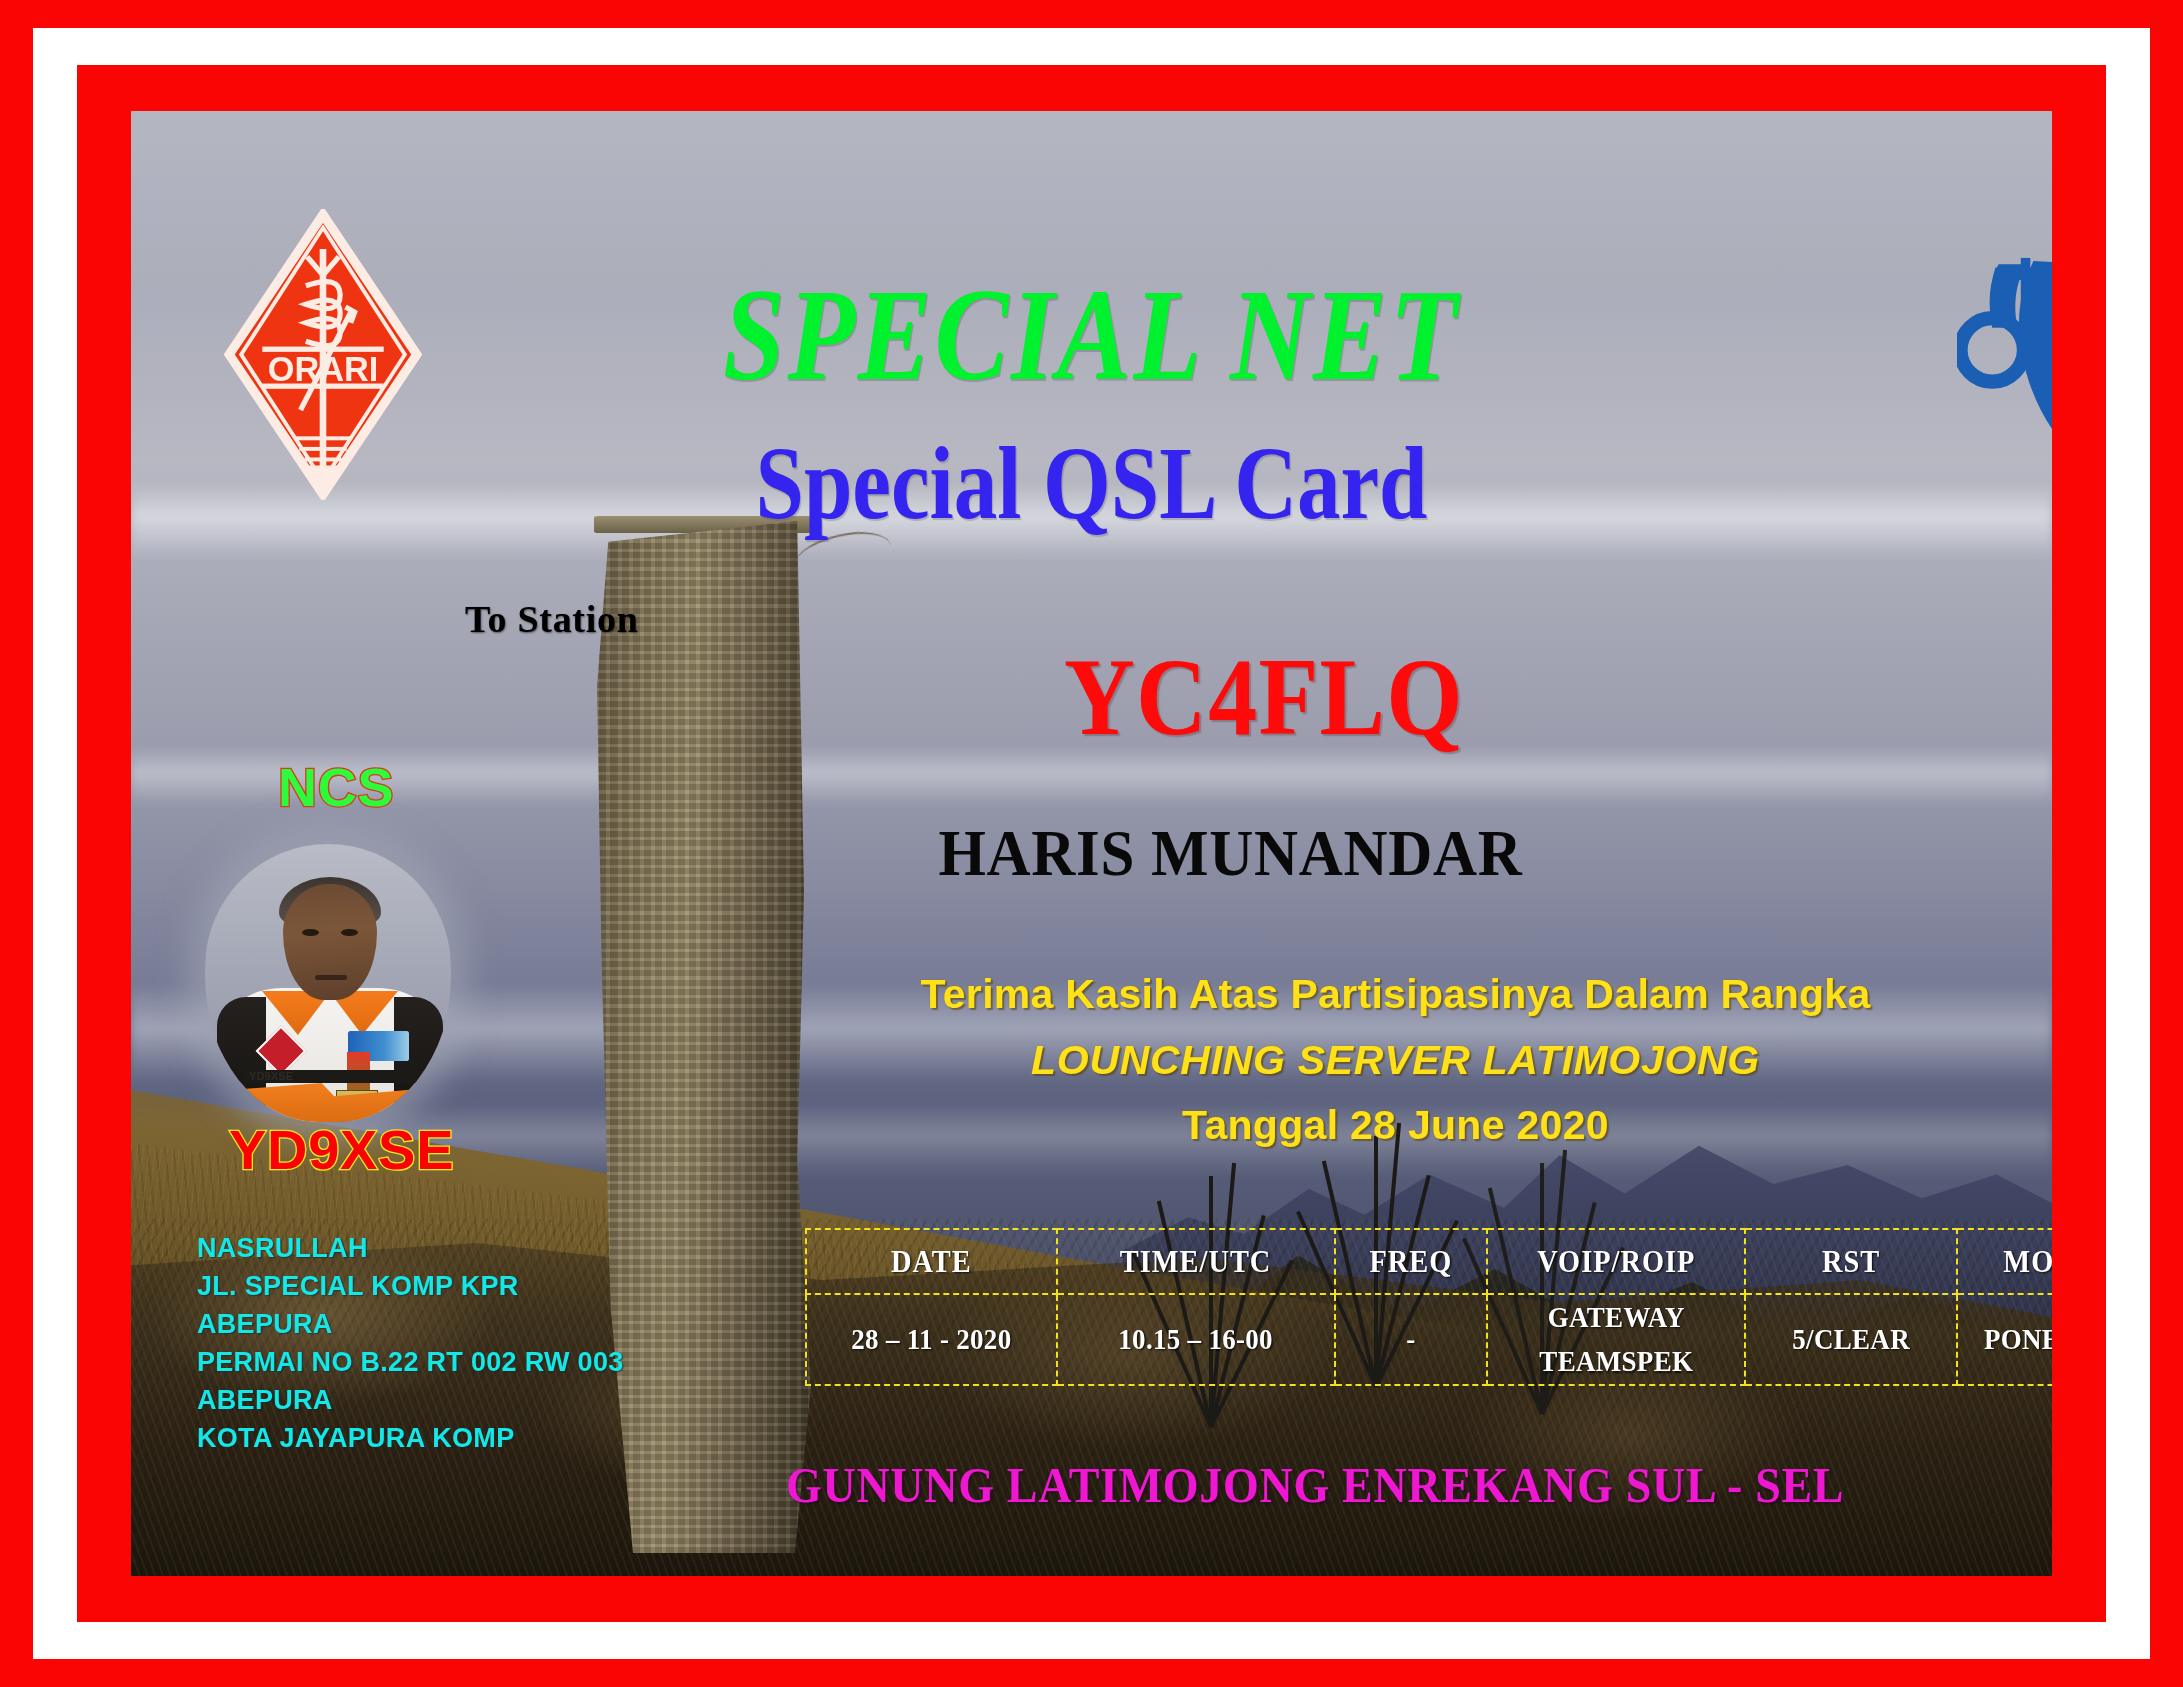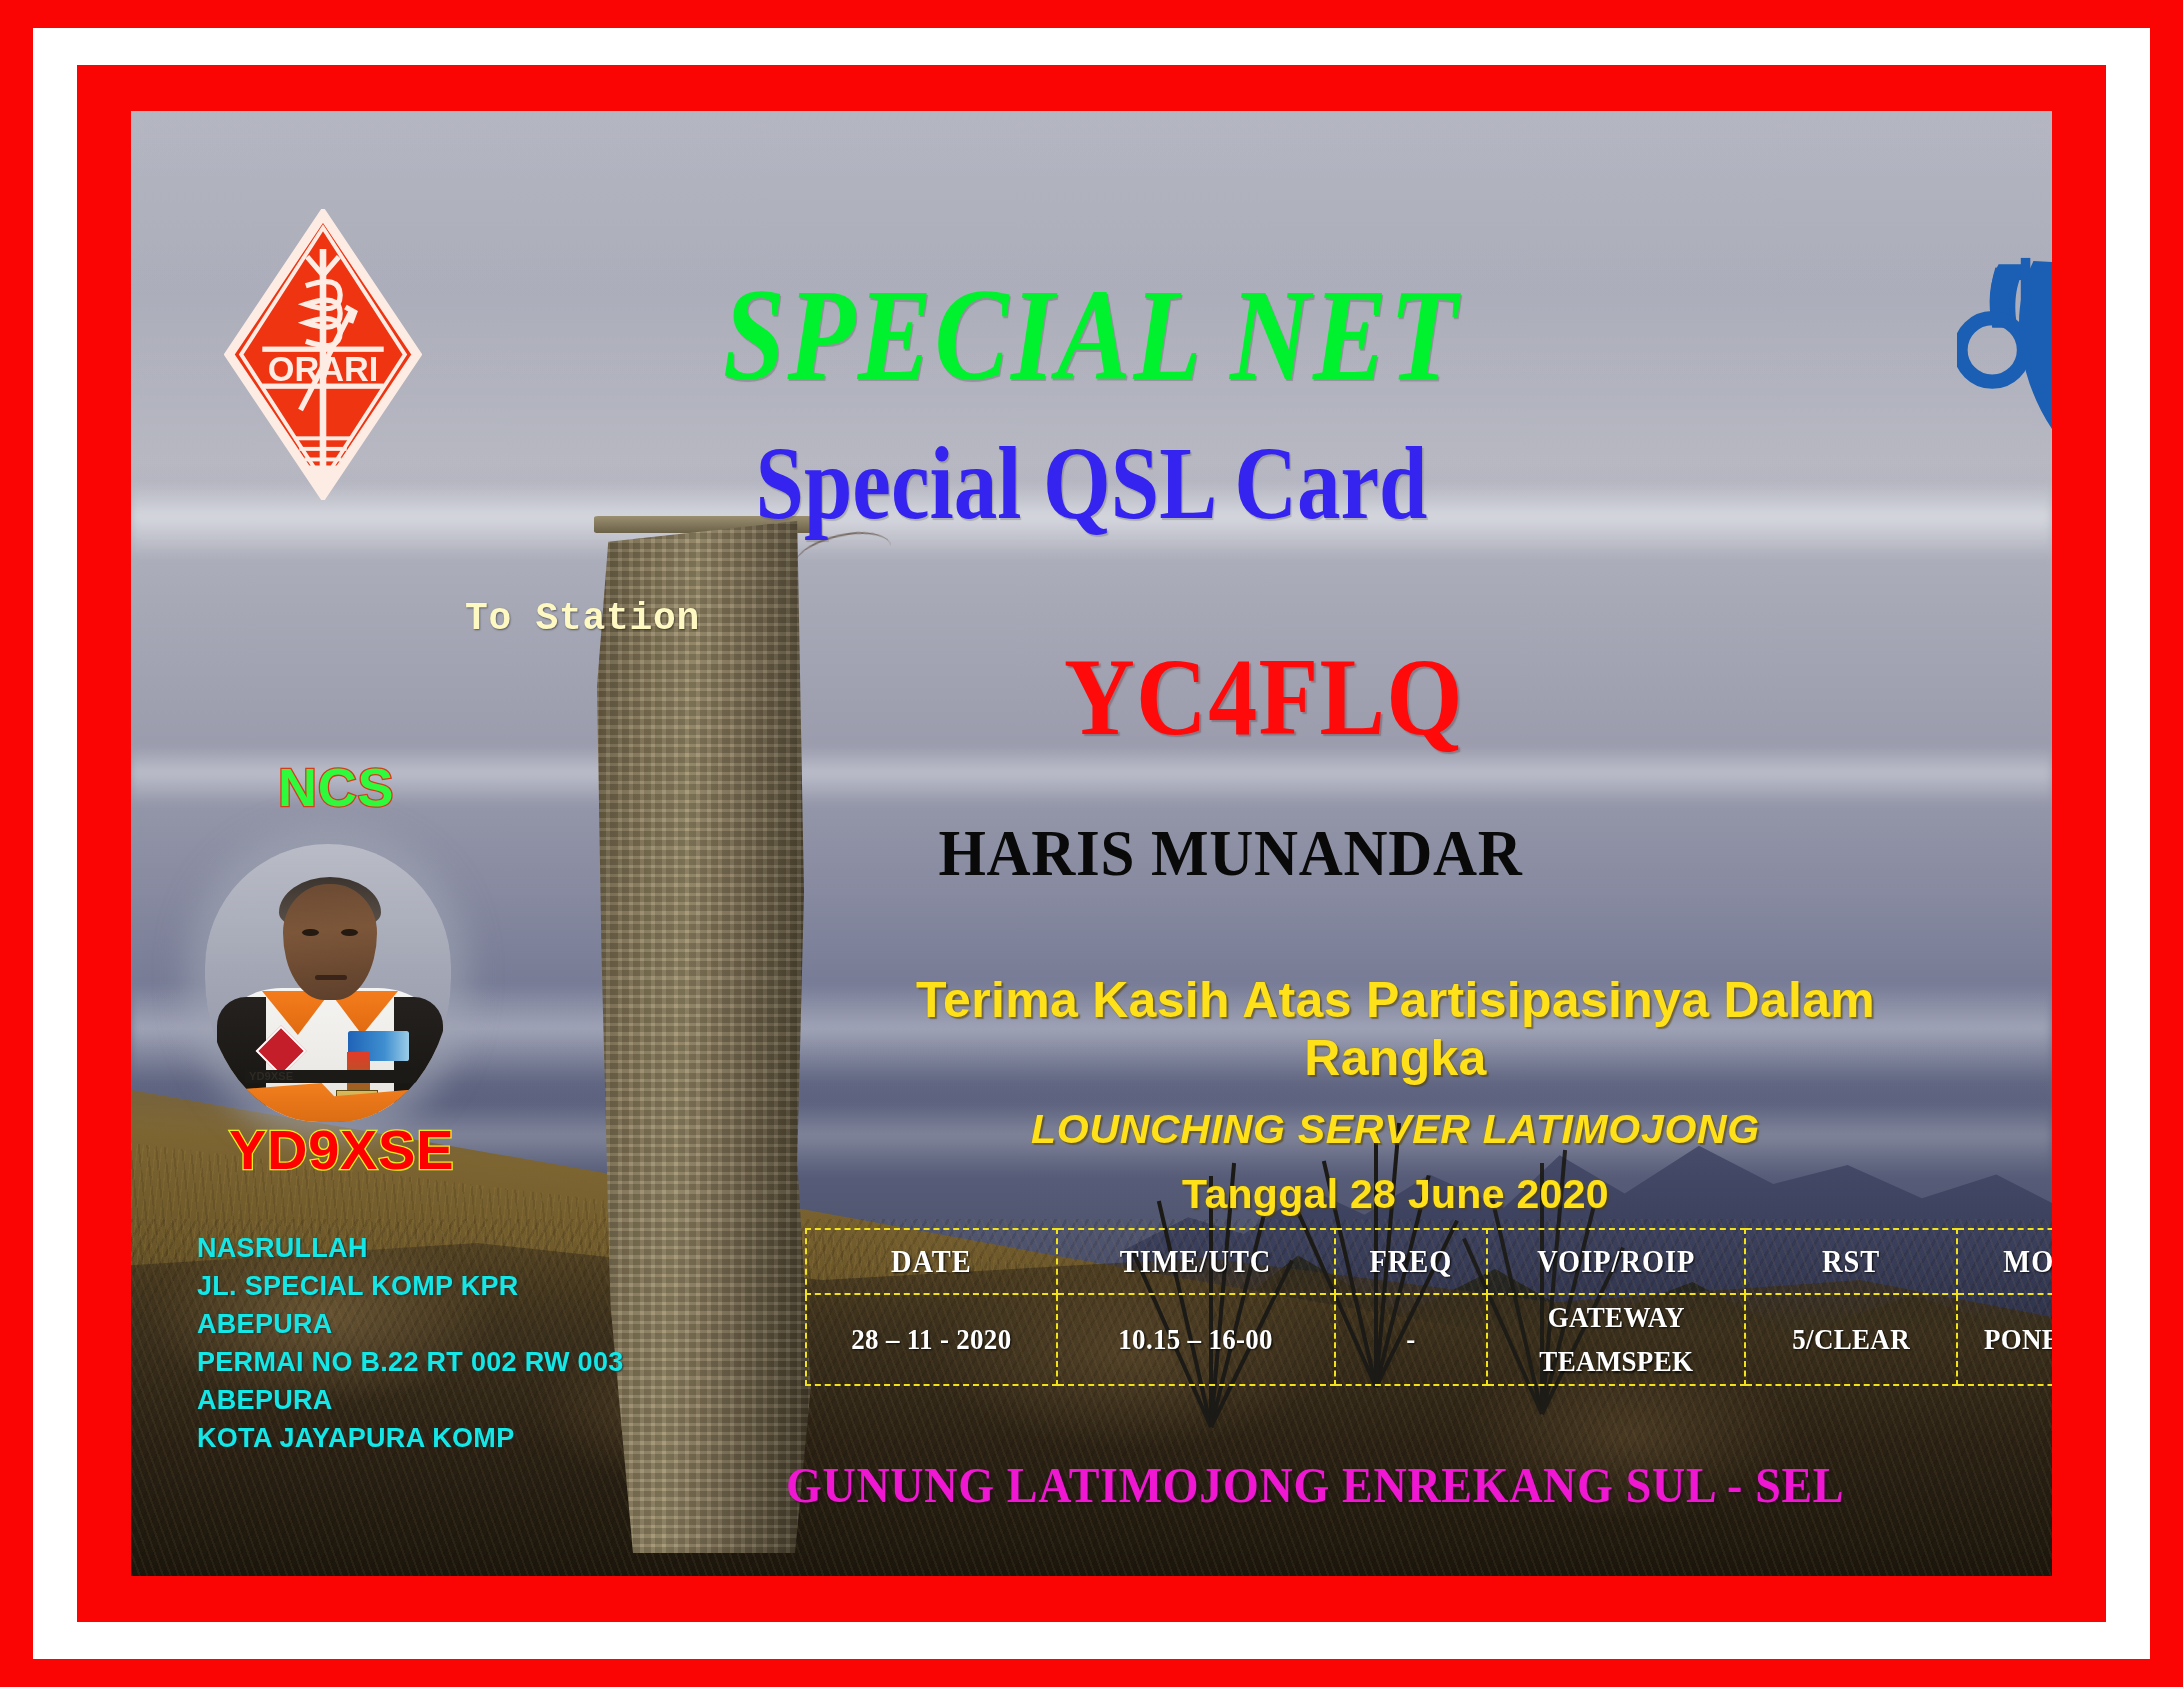--- a/index.html
+++ b/index.html
@@ -194,22 +194,22 @@
     font-size: 87px; font-weight: 700;
     color: #3524f0;
     font-family: "Liberation Serif", serif;
     transform: scaleY(1.2);
     transform-origin: center top;
     text-shadow: 1.3px 1.3px 0.7px rgba(90,90,90,.3);
   }
 
   .to-station {
     position: absolute; left: 334px; top: 486px;
-    font-size: 38px; font-weight: 700; color: #fef9c3;
-    font-family: Liberation Mono, monospace;
+    font-size: 38px; font-weight: 700; color: #000000;
+    font-family: Liberation Serif, serif;
     letter-spacing: 0.7px;
     text-shadow: 0.7px 0.7px 2px rgba(0,0,0,.5);
   }
 
   .callsign {
     position: absolute; left: 933px; top: 523px;
     font-size: 98px; font-weight: 700; color: #ff0a0a;
     font-family: "Liberation Serif", serif;
     letter-spacing: 1.3px;
     transform: scaleY(1.12);
@@ -228,21 +228,21 @@
   }
 
   
   .thanks-wrap {
     position: absolute; left: 701px; right: 93px; top: 860px;
     text-align: center;
     color: #ffe11a;
     font-family: "Liberation Sans", sans-serif;
     text-shadow: 2px 2px 1.3px rgba(80,60,0,.55), 0 0 1.3px rgba(140,110,0,.8);
   }
-  .thanks-1 { font-size: 50px; font-weight: 700; letter-spacing: 0.3px; }
+  .thanks-1 { font-size: 41px; font-weight: 700; letter-spacing: 0.3px; }
   .thanks-2 { font-size: 41px; font-weight: 700; font-style: italic; margin-top: 18.5px; letter-spacing: 0.7px; }
   .thanks-3 { font-size: 41px; font-weight: 700; margin-top: 18.5px; letter-spacing: 0.3px; }
 
   
   .ncs-label {
     position: absolute; left: 147px; top: 645px;
     font-size: 54px; font-weight: 700;
     color: #2dfb3c;
     font-family: "Liberation Sans", sans-serif;
     -webkit-text-stroke: 2.6px #d93a1a;

